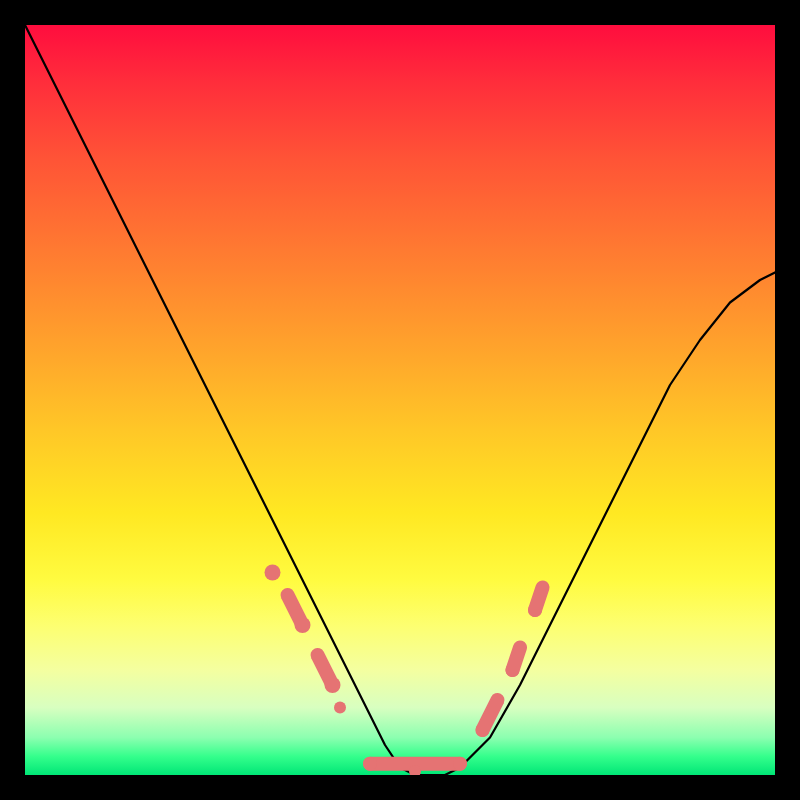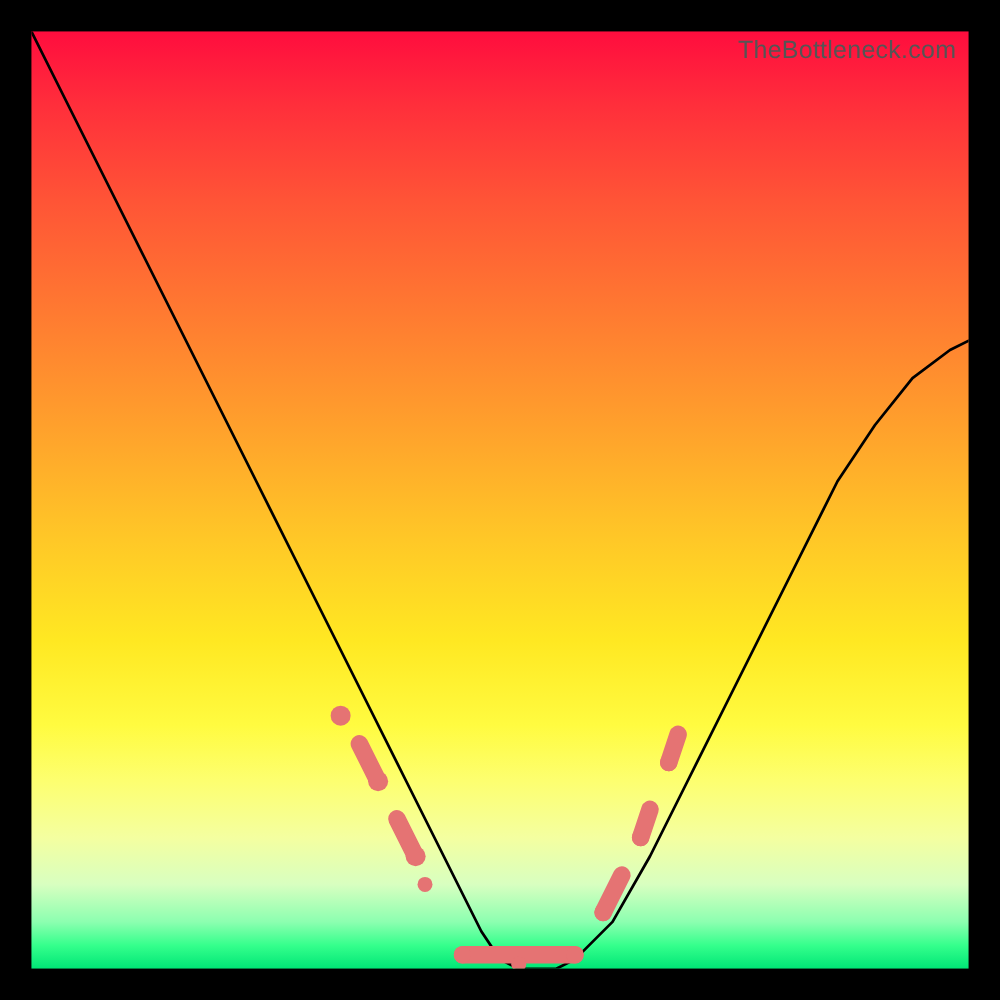--- a/index.html
+++ b/index.html
@@ -107,16 +107,15 @@
           <circle cx="487.5" cy="645.0" r="7" class="marker"></circle>
           <circle cx="495.0" cy="622.5" r="6" class="marker"></circle>
           <circle cx="510.0" cy="585.0" r="7" class="marker"></circle>
           <circle cx="517.5" cy="562.5" r="6" class="marker"></circle>
           <line x1="457.5" y1="705.0" x2="472.5" y2="675.0" class="marker pill"></line>
           <line x1="487.5" y1="645.0" x2="495.0" y2="622.5" class="marker pill"></line>
           <line x1="510.0" y1="585.0" x2="517.5" y2="562.5" class="marker pill"></line>
         </g>
     </svg>
 
-    <div class="watermark">TheBottleneck.com</div>
   </div>
 
 </div>
 
 </body></html>

